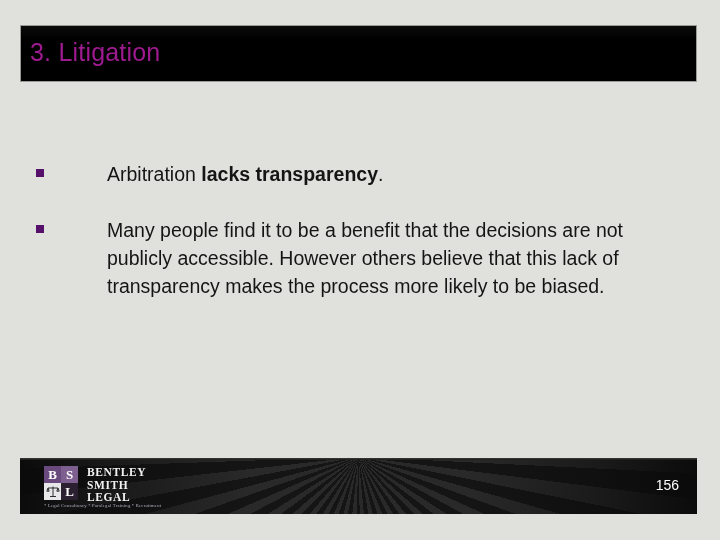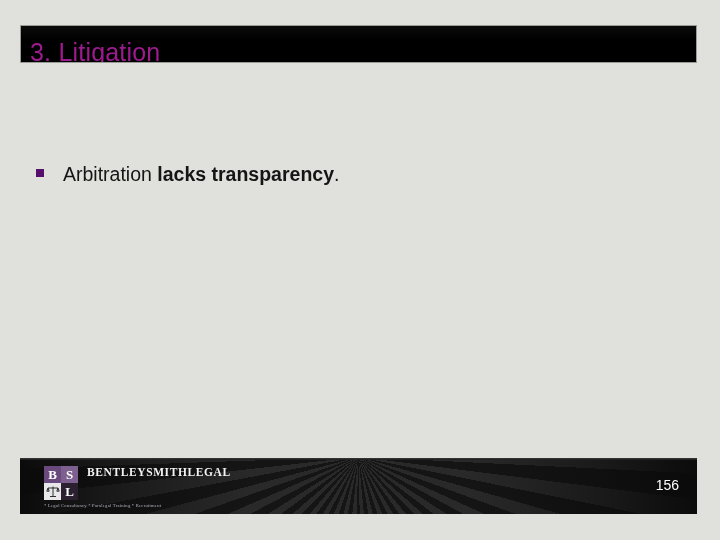--- a/index.html
+++ b/index.html
@@ -20,21 +20,21 @@
     inset: 0;
     background: #e0e1dc;
   }
 
   
   .title-bar {
     position: absolute;
     left: 20px;
     top: 25px;
     width: 677px;
-    height: 38px;
+    height: 57px;
     background: #000000;
     border: 1px solid #9a9a96;
     box-sizing: border-box;
     overflow: hidden;
   }
   .title-bar .sheen {
     position: absolute;
     left: 0;
     top: 0;
     right: 0;
@@ -84,20 +84,21 @@
     height: 8px;
     background: #56106b;
     margin-top: 9px;
     margin-right: 19px;
   }
   .bullet-text {
     flex: 1 1 auto;
     font-size: 19.5px;
     line-height: 28px;
     color: #151515;
+    margin-left: 44px;
   }
   .bullet-text b {
     font-weight: bold;
   }
 
   
   .footer {
     position: absolute;
     left: 20px;
     top: 458px;
@@ -163,21 +164,21 @@
   }
   .cell-b { background: #6a4a7e; color: #ffffff; }
   .cell-s { background: #7d5f90; color: #ffffff; }
   .cell-icon { background: #e8e8ea; }
   .cell-l { background: #2a2030; color: #ffffff; }
   .scales-svg { display: block; }
 
   .logo-words {
     margin-left: 9px;
     display: flex;
-    flex-direction: row;
+    flex-direction: column;
     justify-content: flex-start;
   }
   .logo-word {
     font-family: "Liberation Serif", serif;
     font-weight: bold;
     font-size: 11.5px;
     line-height: 12.5px;
     color: #f2f2f2;
     letter-spacing: 0.6px;
   }
@@ -217,20 +218,26 @@
 
   <div class="bullets">
 
     <div class="bullet-row">
       <div class="bullet-marker"></div>
       <div class="bullet-text">
         <span>Arbitration </span><b>lacks transparency</b><span>.</span>
       </div>
     </div>
 
+    <div class="bullet-row">
+      <div class="bullet-marker"></div>
+      <div class="bullet-text">
+        <span>Many people find it to be a benefit that the decisions are not publicly accessible. However others believe that this lack of transparency makes the process more likely to be biased.</span>
+      </div>
+    </div>
 
   </div>
 
   <div class="footer">
     <div class="rays"></div>
     <div class="vignette"></div>
     <div class="topline"></div>
 
     <div class="logo">
       <div class="logo-mark">

